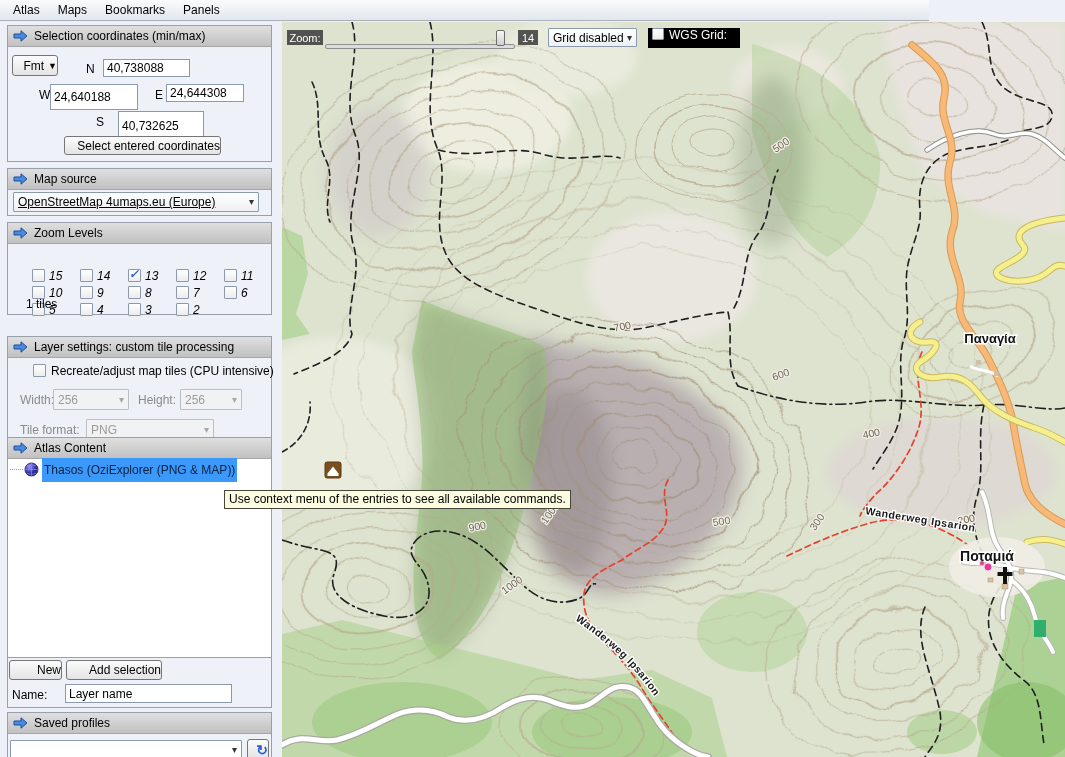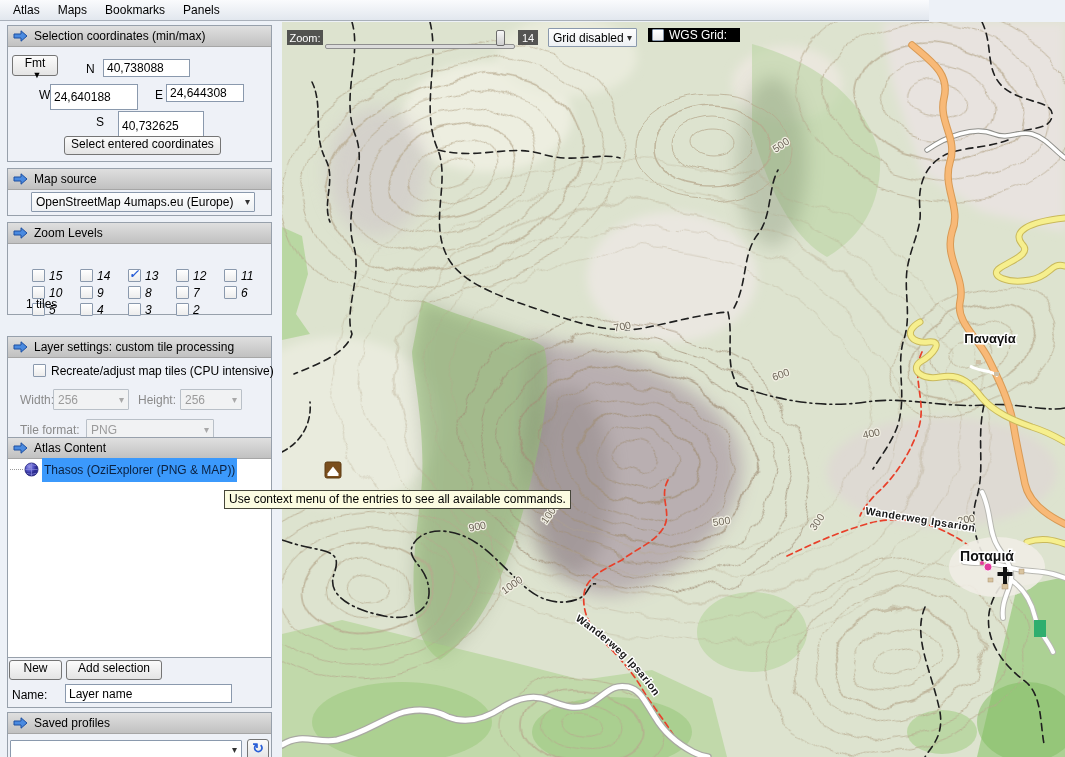--- a/index.html
+++ b/index.html
@@ -17,22 +17,22 @@
   .panel{position:absolute;left:7px;width:263px;border:1px solid #97a0ab;background:#eef1f7;box-sizing:content-box;}
   .phead{height:20px;background:linear-gradient(#dfdfdf,#c1c1c1);border-bottom:1px solid #a6a6a6;
     display:flex;align-items:center;gap:6px;padding:0 5px;}
   .arrow-ic{width:15px;height:12px;flex:0 0 auto;}
   .pbody{position:relative;}
 
   .tin{position:absolute;border:1px solid #8a99ad;background:#fff;font:12px "Liberation Sans",sans-serif;
        padding:0 3px;box-sizing:border-box;}
   .lbl{position:absolute;white-space:nowrap;}
   .btn{position:absolute;border:1px solid #757575;border-radius:3px;
-       background:linear-gradient(#fbfbfb,#e4e4e4);display:flex;align-items:center;justify-content:space-between;
-       font-size:12px;box-sizing:border-box;cursor:default;flex-direction:column;}
+       background:linear-gradient(#fbfbfb,#e4e4e4);display:flex;align-items:center;justify-content:flex-end;
+       font-size:12px;box-sizing:border-box;cursor:default;}
   .combo{position:absolute;border:1px solid #8a99ad;border-radius:1px;
        background:linear-gradient(#fefefe,#edf0f3);display:flex;align-items:center;
        padding:0 32px 0 4px;box-sizing:border-box;white-space:nowrap;overflow:hidden;}
   .combo::after{content:"▾";position:absolute;right:4px;top:50%;transform:translateY(-52%);
        font-size:10px;color:#333;}
   .combo.dis{background:#f1f2f3;color:#9b9b9b;border-color:#b9c0c8;}
   .combo.dis::after{color:#a8a8a8;}
   .cb{position:absolute;width:13px;height:13px;border:1px solid #8a99ad;border-radius:1px;
       background:linear-gradient(#fff,#ececec);box-sizing:border-box;}
   .cb.on::after{content:"✓";position:absolute;left:0px;top:-3px;font-size:12px;font-weight:bold;color:#2a5fd7;}
@@ -58,22 +58,22 @@
   .wtext{font-size:10.5px;font-weight:bold;fill:#1a1a1a;stroke:#fff;stroke-width:2.6px;paint-order:stroke;letter-spacing:.5px;}
 
   
   .mtb{position:absolute;top:8px;left:0;width:100%;height:22px;z-index:10;}
   .dtag{position:absolute;background:rgba(58,58,58,.85);color:#fff;font-size:11px;
         display:flex;align-items:center;justify-content:center;}
   .sl-track{position:absolute;left:43px;top:14px;width:188px;height:3px;background:#dcdcdc;
         border:1px solid #8f8f8f;border-radius:2px;}
   .sl-thumb{position:absolute;left:214px;top:0px;width:7px;height:14px;border:1px solid #6c6c6c;
         background:linear-gradient(#f7f7f7,#cfcfcf);border-radius:2px;}
-  .wgs{position:absolute;left:366px;top:-2px;width:92px;height:14px;background:#000;color:#fff;
-        display:flex;align-items:center;gap:5px;padding-left:4px;box-sizing:border-box;font-size:12px;}
+  .wgs{position:absolute;left:366px;top:-2px;width:92px;height:20px;background:#000;color:#fff;
+        display:flex;align-items:flex-start;gap:5px;padding-left:4px;box-sizing:border-box;font-size:12px;}
   .wgs .cb{position:static;width:12px;height:12px;}
 
   
   .tooltip{position:absolute;left:224px;top:490px;z-index:40;background:#fcfce1;border:1px solid #46463a;
         padding:1px 4px 2px 4px;font-size:12px;white-space:nowrap;}
 </style>
 </head>
 <body>
 
 <div class="menubar">
@@ -110,21 +110,21 @@
   </div>
 
   <div class="panel" style="top:147px;height:46px;">
     <div class="phead">
       <svg class="arrow-ic" viewBox="0 0 15 12">
           <path d="M1 4 h7 v-3.2 l6 5.2 -6 5.2 v-3.2 h-7 z" fill="#4a8ae0" stroke="#1d4fa0" stroke-width="1"></path>
         </svg>
       <span>Map source</span>
     </div>
     <div class="pbody" style="height:25px;">
-      <div class="combo" style="left:23px;top:2px;width:224px;height:20px;">
+      <div class="combo" style="left:5px;top:2px;width:246px;height:20px;text-decoration:underline;">
         <span>OpenStreetMap 4umaps.eu (Europe)</span>
       </div>
     </div>
   </div>
 
   <div class="panel" style="top:201px;height:91px;">
     <div class="phead">
       <svg class="arrow-ic" viewBox="0 0 15 12">
           <path d="M1 4 h7 v-3.2 l6 5.2 -6 5.2 v-3.2 h-7 z" fill="#4a8ae0" stroke="#1d4fa0" stroke-width="1"></path>
         </svg>

